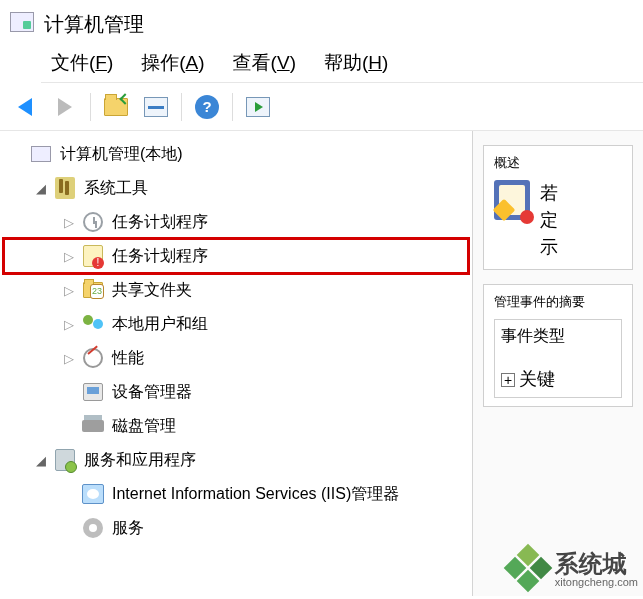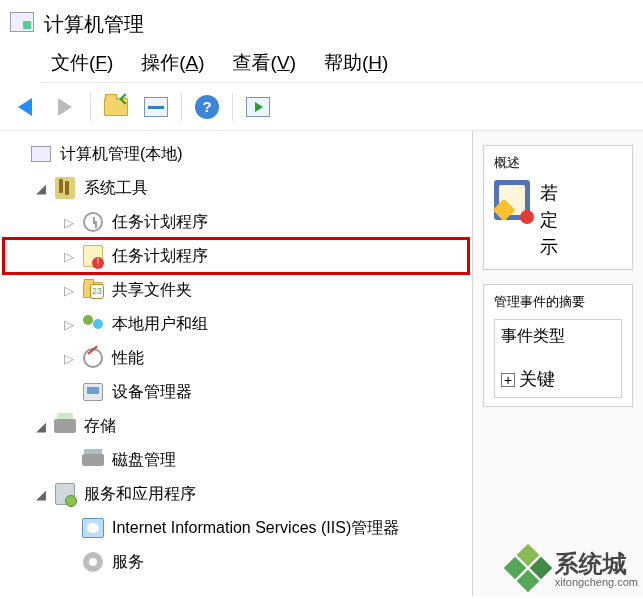--- a/index.html
+++ b/index.html
@@ -207,27 +207,20 @@
       </div>
 
       <div class="node d2">
         <span class="chev none"></span>
         <span class="ticon">
             <span class="ic-dev"></span>
           </span>
         <span>设备管理器</span>
       </div>
 
-      <div class="node d1">
-        <span class="chev open"></span>
-        <span class="ticon">
-            <span class="ic-store"></span>
-          </span>
-        <span>存储</span>
-      </div>
 
       <div class="node d2">
         <span class="chev none"></span>
         <span class="ticon">
             <span class="ic-disk"></span>
           </span>
         <span>磁盘管理</span>
       </div>
 
       <div class="node d1">

